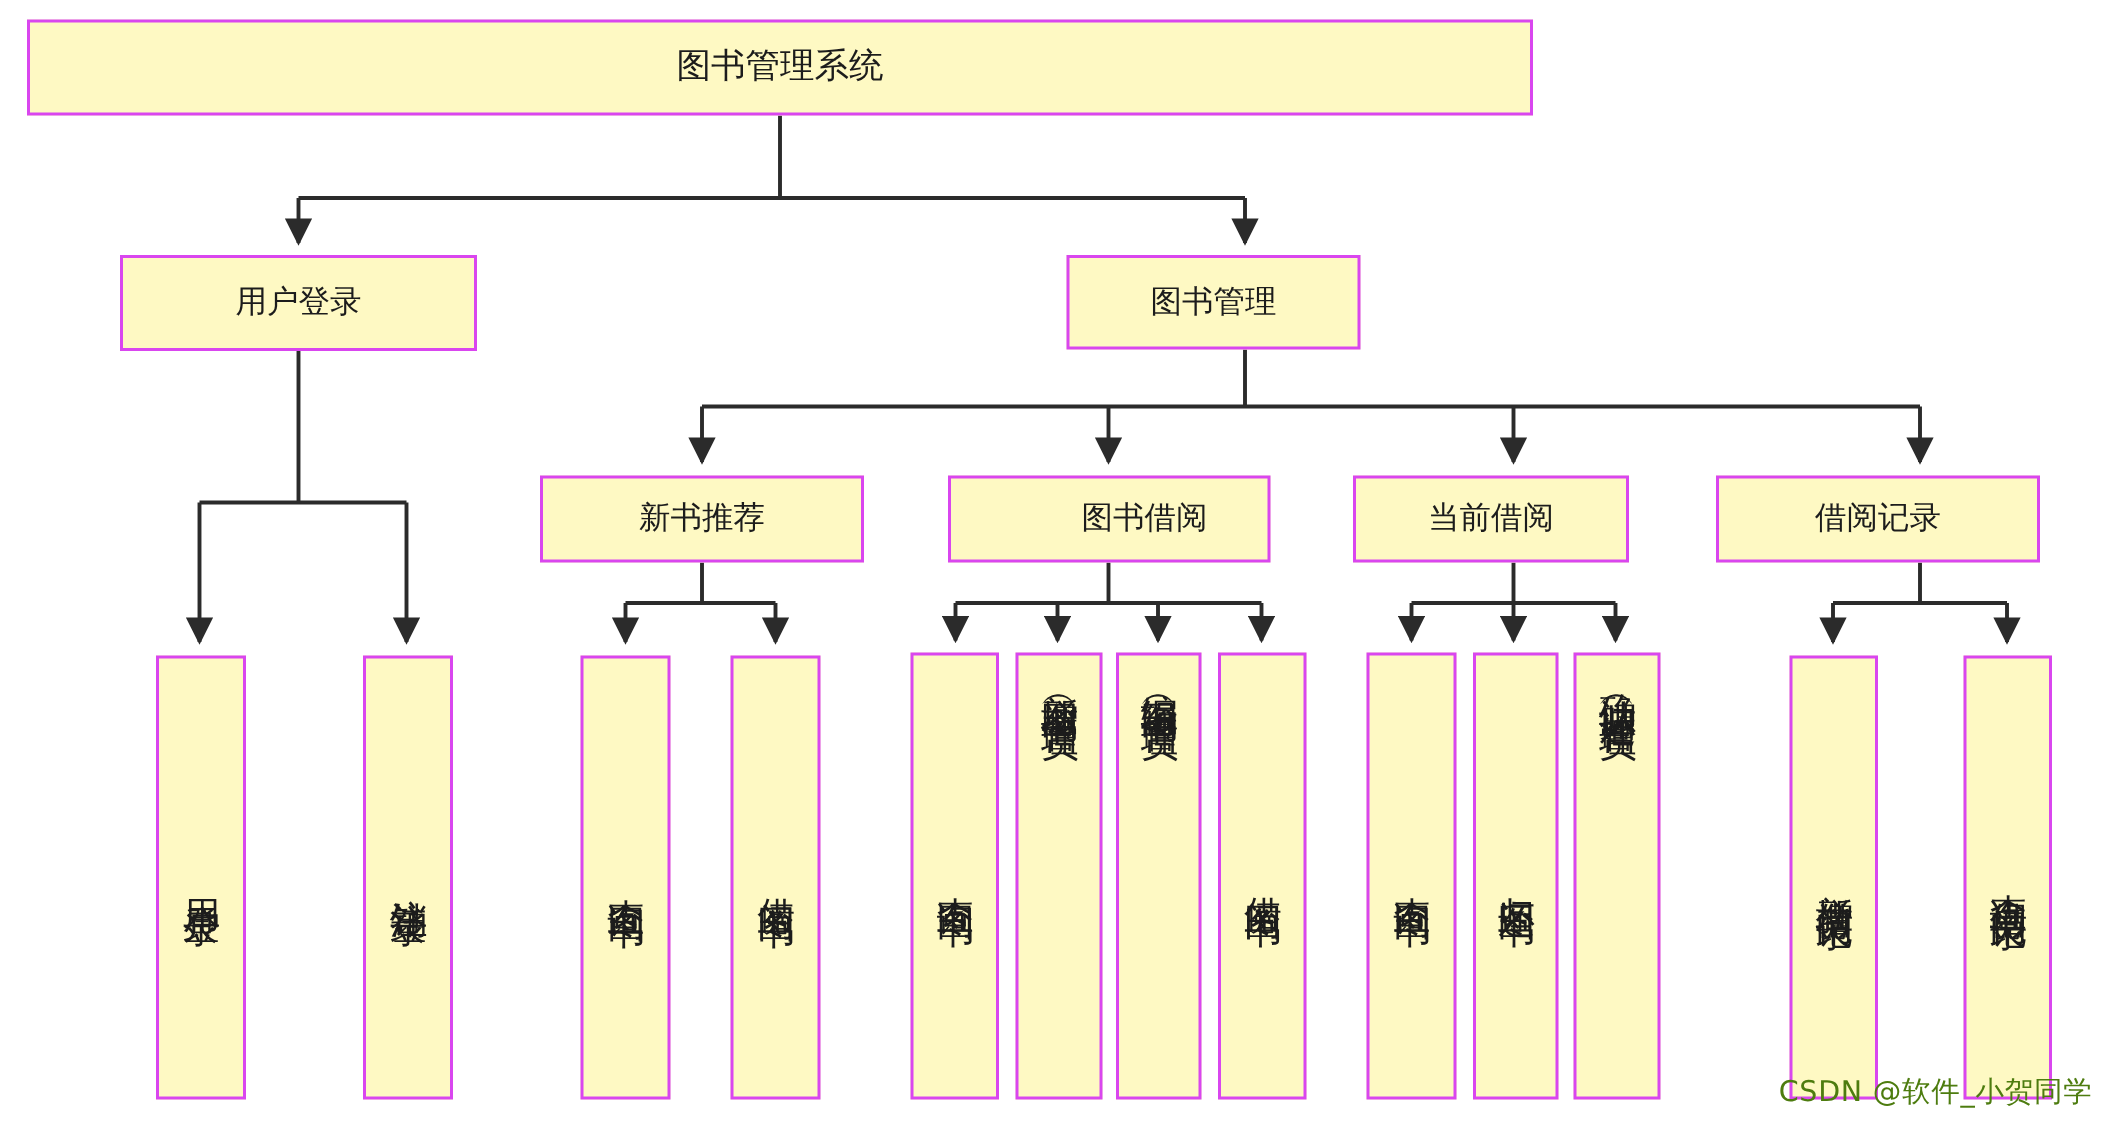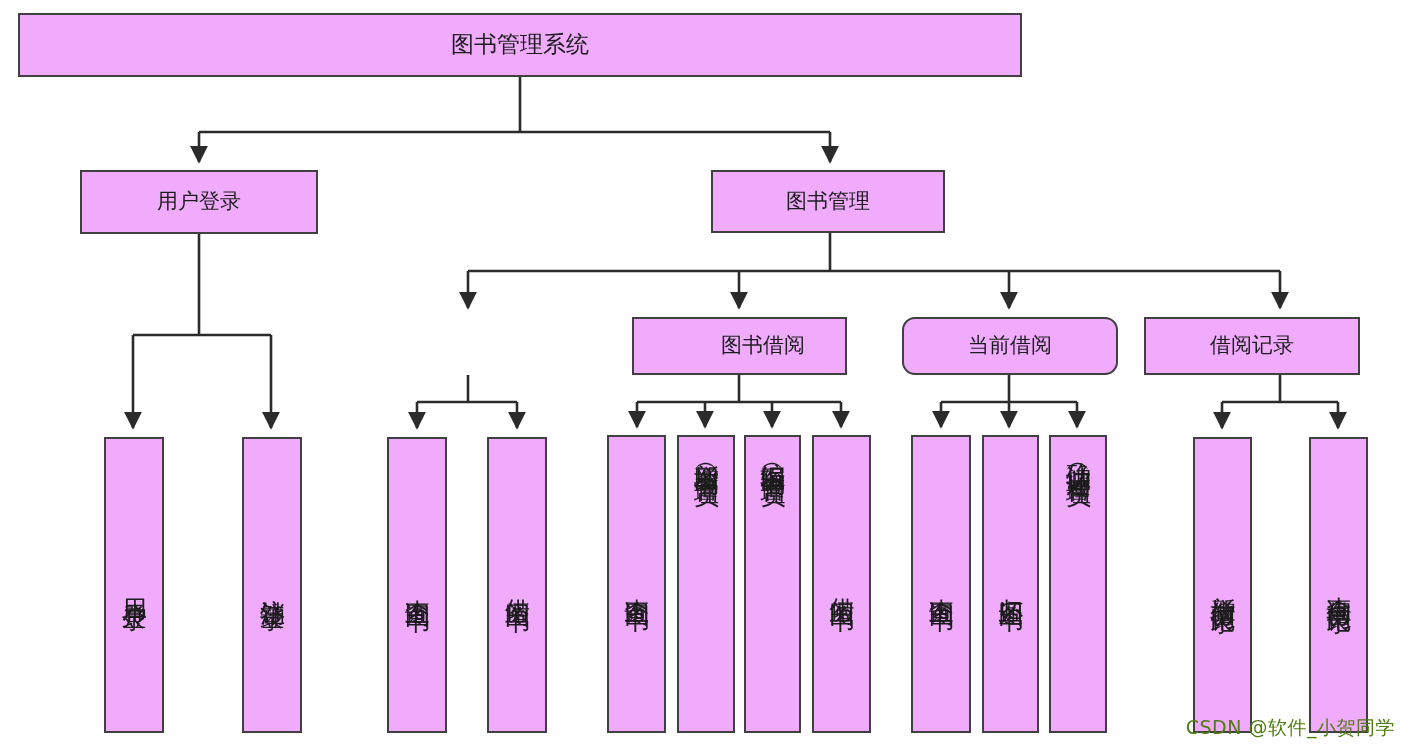--- a/index.html
+++ b/index.html
@@ -18,22 +18,22 @@
   svg.lines{
     position:absolute;
     left:0; top:0;
     width:1405px;
     height:747px;
     pointer-events:none;
   }
   .node{
     position:absolute;
     box-sizing:border-box;
-    background:#f0abfc;
-    border:2px solid #404040;
+    background:#fef9c3;
+    border:2px solid #d946ef;
     display:flex;
     align-items:center;
     justify-content:center;
     text-align:right;
     line-height:1.12;
     color:#1c1c1c;
   }
   .node.root{ font-size:23px; }
   .node.lvl2{ font-size:21px; }
   .node.lvl3{ font-size:21px; }
@@ -114,26 +114,27 @@
       <path d="M 1222 402 L 1338 402"></path>
       <path d="M 1222 402 L 1222 428" marker-end="url(#arrow)"></path>
       <path d="M 1338 402 L 1338 428" marker-end="url(#arrow)"></path>
     </g>
   </svg>
 
   <div class="node root" style="left:18px; top:13px; width:1004px; height:64px;">图书管理系统</div>
 
   <div class="node lvl2" style="left:80px; top:170px; width:238px; height:64px;">用户登录</div>
 
-  <div class="node lvl2" style="left:711px; top:170px; width:234px; height:63px;">图书管理</div>
+  <div class="node lvl2" style="left:711px; top:170px; width:196px; height:63px;">图书管理</div>
 
+  <div class="node lvl3" style="left:360px; top:317px; width:216px; height:58px;">新书推荐</div>
 
   <div class="node lvl3" style="left:632px; top:317px; width:215px; height:58px;padding-left:47px;">图书借阅</div>
 
-  <div class="node lvl3" style="left:902px; top:317px; width:216px; height:58px;border-radius:13px;">当前借阅</div>
+  <div class="node lvl3" style="left:902px; top:317px; width:184px; height:58px;">当前借阅</div>
 
   <div class="node lvl3" style="left:1144px; top:317px; width:216px; height:58px;">借阅记录</div>
 
   <div class="node leaf" style="left:104px; top:437px; width:60px; height:296px;">用户登录</div>
 
   <div class="node leaf" style="left:242px; top:437px; width:60px; height:296px;">注销登录</div>
 
   <div class="node leaf" style="left:387px; top:437px; width:60px; height:296px;">查询图书</div>
 
   <div class="node leaf" style="left:487px; top:437px; width:60px; height:296px;">借阅图书</div>

